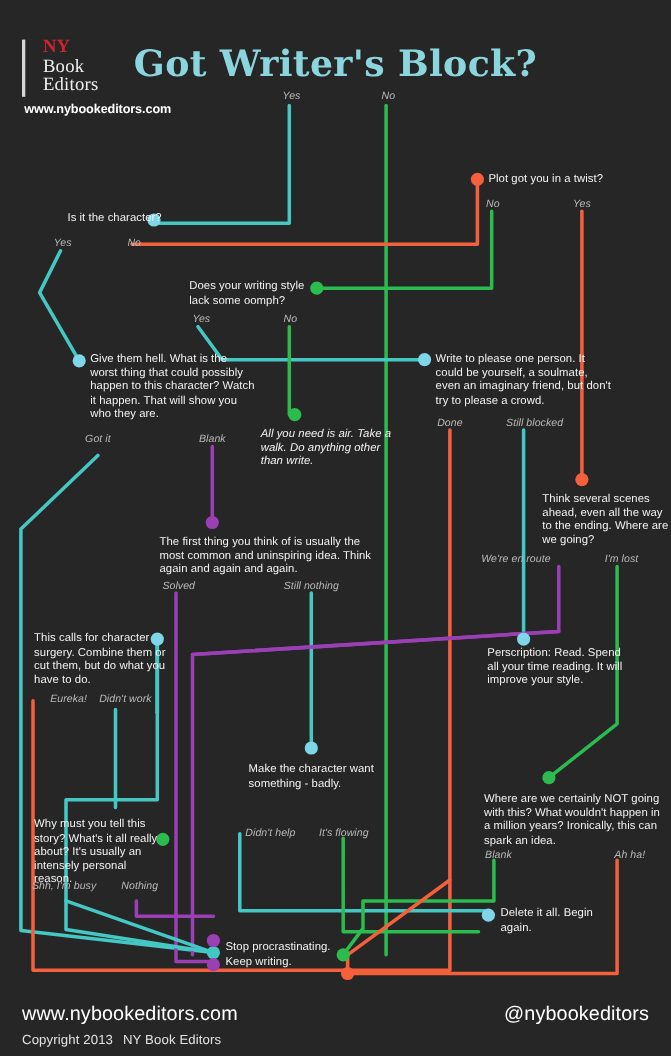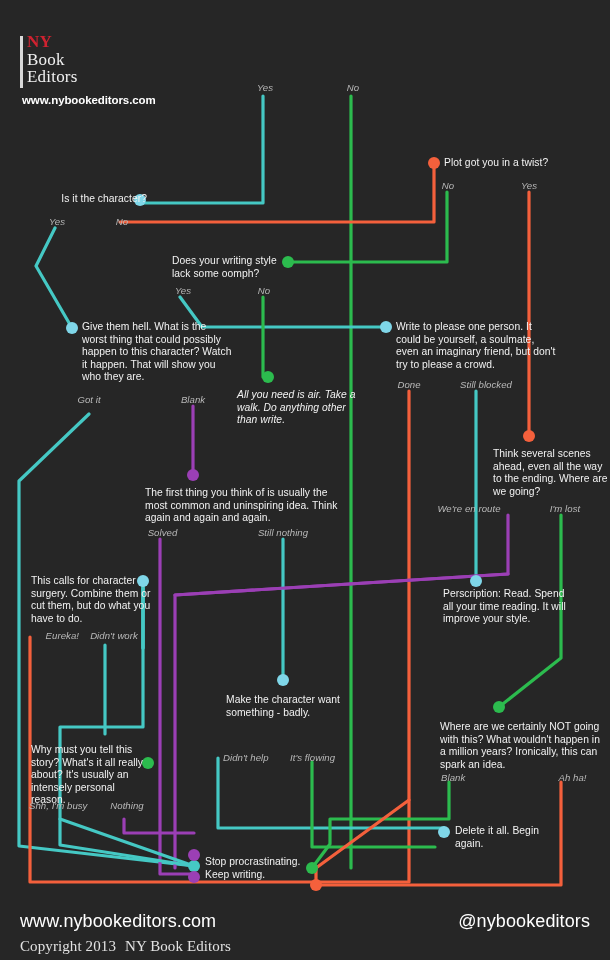--- a/index.html
+++ b/index.html
@@ -8,42 +8,42 @@
     font-family:"Liberation Sans","DejaVu Sans",sans-serif;
     background:#262626;
   }
   #stage{position:absolute;inset:0;width:610px;height:960px;}
   svg#wires{position:absolute;left:0;top:0;width:610px;height:960px;}
 
   
   .logo{position:absolute;left:20px;top:33px;width:130px;}
   .logo .bar{position:absolute;left:0;top:3px;width:3px;height:52px;background:#d8d8d8;}
   .logo .ln{font-family:"Liberation Serif","DejaVu Serif",serif;font-size:17px;line-height:17.5px;
-            color:#f0f0f0;padding-left:7px;letter-spacing:.2px;}
+            color:#f0f0f0;padding-left:19px;letter-spacing:.2px;}
   .logo .ny{color:#cf2230;font-weight:700;font-size:17px;}
   .logo .site{padding-left:2px;margin-top:8px;font-size:11.5px;font-weight:700;color:#ffffff;
               font-family:"Liberation Sans",sans-serif;letter-spacing:-.1px;}
 
   
   .title{position:absolute;left:0;top:38px;width:610px;text-align:center;
          font-family:"DejaVu Serif","Liberation Serif",serif;font-weight:700;
          font-size:33px;letter-spacing:.3px;color:#8bd6de;}
 
   
   .node{position:absolute;color:#f2f2f2;font-size:10.2px;line-height:12.6px;letter-spacing:.05px;}
   .node.big{font-size:10.3px;}
   .edge{position:absolute;color:#b9b9b9;font-size:9.6px;line-height:11px;letter-spacing:.05px;white-space:nowrap;font-style:italic;}
   .ar{text-align:right;}
   .ac{text-align:center;}
 
   
   .footer{position:absolute;left:0;top:903px;width:610px;height:57px;}
   .f-site{position:absolute;left:20px;top:8px;font-size:18px;color:#ffffff;letter-spacing:.1px;}
   .f-handle{position:absolute;right:20px;top:8px;font-size:18px;color:#ffffff;letter-spacing:.1px;}
-  .f-copy{position:absolute;left:20px;top:35px;font-size:15px;color:#e2e2e2;letter-spacing:.1px;font-family:Liberation Serif, serif;}
+  .f-copy{position:absolute;left:20px;top:35px;font-size:12px;color:#e2e2e2;letter-spacing:.1px;}
   .f-copy .sp{display:inline-block;width:9px;}
 </style>
 </head>
 <body>
 
 <div id="stage">
 
   <svg id="wires" viewBox="0 0 610 960">
       <polyline points="263,96 263,203 140,203" fill="none" stroke="#45c8c4" stroke-width="3.2" stroke-linecap="round" stroke-linejoin="round"></polyline>
       <polyline points="351,96 351,868" fill="none" stroke="#2cbb4e" stroke-width="3.2" stroke-linecap="round" stroke-linejoin="round"></polyline>
@@ -95,20 +95,21 @@
     </svg>
 
   <div class="logo">
     <div class="bar"></div>
     <div class="ln ny">NY</div>
     <div class="ln">Book</div>
     <div class="ln">Editors</div>
     <div class="site">www.nybookeditors.com</div>
   </div>
 
+  <div class="title">Got Writer's Block?</div>
 
   <div id="nodes-layer">
       <div class="node big ar" style="left: 52px; top: 193px; width: 95px;">Is it the character?</div>
       <div class="node big" style="left: 444px; top: 157px; width: 130px;">Plot got you in a twist?</div>
       <div class="node big" style="left: 172px; top: 255px; width: 112px;">Does your writing style lack some oomph?</div>
       <div class="node big" style="left: 82px; top: 321px; width: 150px;">Give them hell. What is the worst thing that could possibly happen to this character? Watch it happen. That will show you who they are.</div>
       <div class="node big" style="left: 396px; top: 321px; width: 160px;">Write to please one person. It could be yourself, a soulmate, even an imaginary friend, but don't try to please a crowd.</div>
       <div class="node big" style="left: 237px; top: 389px; width: 120px; font-style: italic;">All you need is air. Take a walk. Do anything other than write.</div>
       <div class="node big" style="left: 493px; top: 448px; width: 115px;">Think several scenes ahead, even all the way to the ending. Where are we going?</div>
       <div class="node big" style="left: 145px; top: 487px; width: 200px;">The first thing you think of is usually the most common and uninspiring idea. Think again and again and again.</div>

